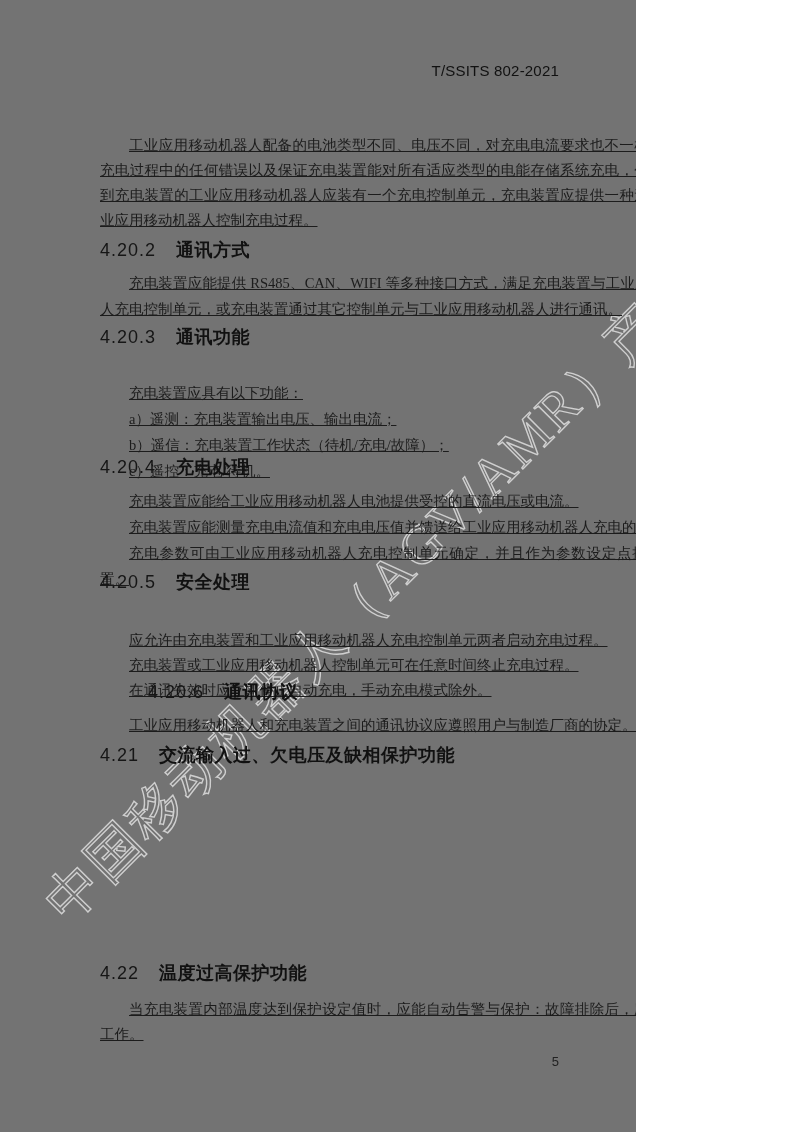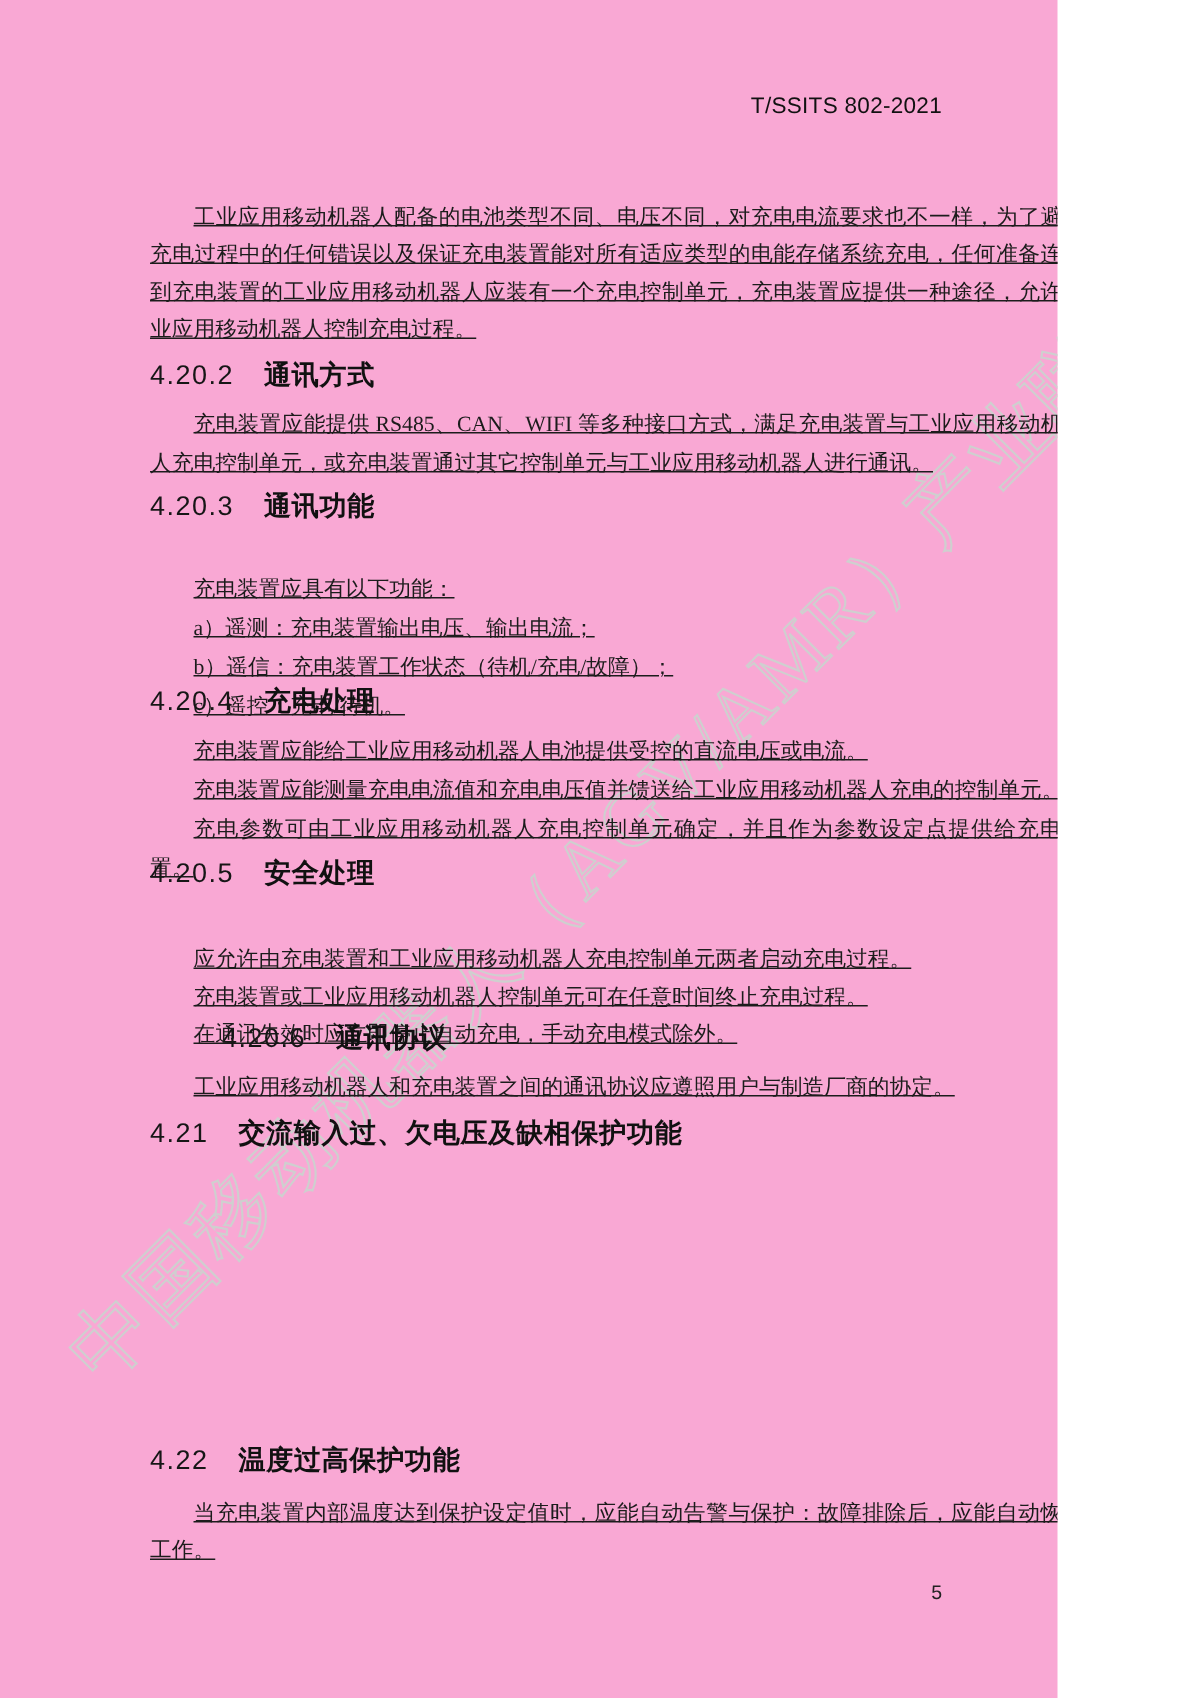--- a/index.html
+++ b/index.html
@@ -3,22 +3,22 @@
 <meta charset="utf-8">
 <title>T/SSITS 802-2021</title>
 <style>
   html, body { margin: 0; padding: 0; background: #ffffff; }
   body {
     width: 800px; height: 1132px; overflow: hidden;
     font-family: "Liberation Serif", "DejaVu Serif", serif;
     color: #1c1c1c;
   }
   .page {
-    position: relative; width: 705px; height: 1132px;
-    background: #f9a8d4; overflow: hidden;
+    position: relative; width: 636px; height: 1132px;
+    background: #737373; overflow: hidden;
   }
   
   .doc-number {
     position: absolute; top: 62px; right: 77px;
     font-family: "Liberation Sans", "DejaVu Sans", sans-serif;
     font-size: 15px; color: #111111; letter-spacing: 0.2px;
   }
   
   .watermark {
     position: absolute; left: 415px; top: 552px;

